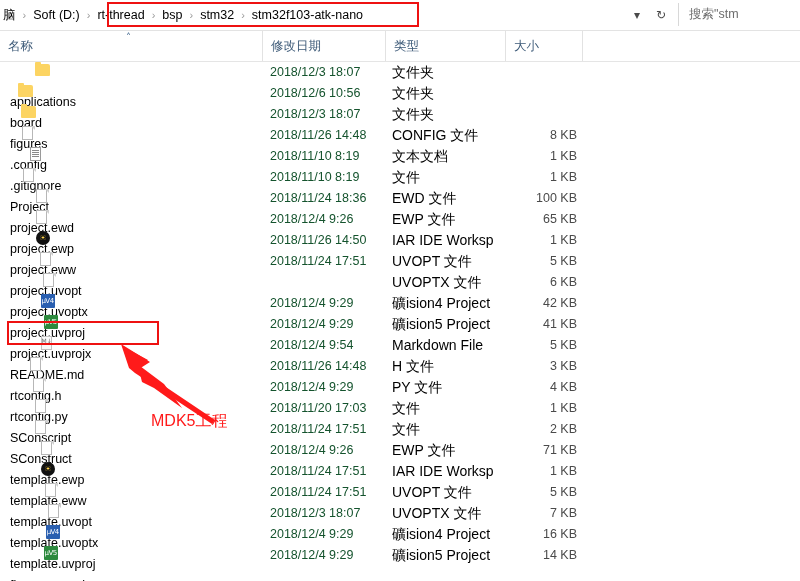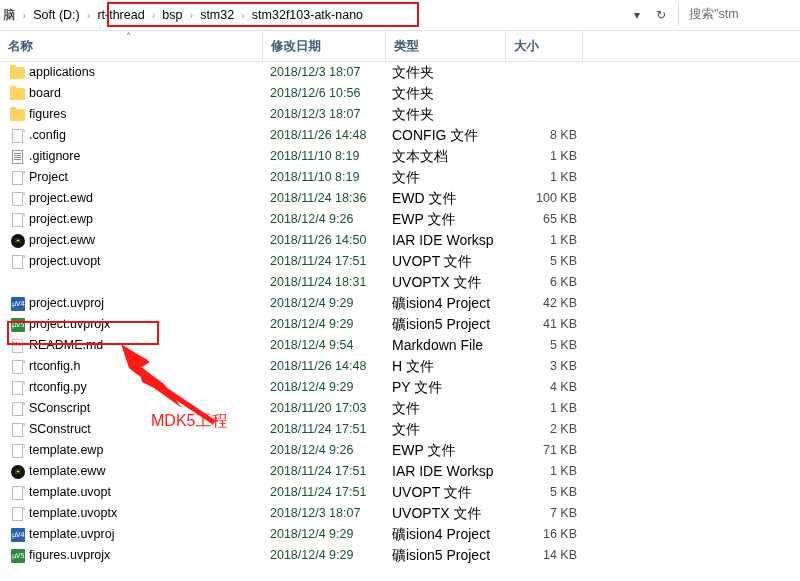--- a/index.html
+++ b/index.html
@@ -97,21 +97,20 @@
   .col {
     position: absolute;
     top: 0;
     height: 30px;
     display: flex;
     align-items: center;
     font-size: 12.5px;
     color: #3d5a78;
     box-sizing: border-box;
     padding-left: 8px;
-    font-weight: bold;
   }
   .col.sep { border-left: 1px solid #e2e2e2; }
   #col-name  { left: 0px;   width: 262px; }
   #col-date  { left: 262px; width: 123px; }
   #col-type  { left: 385px; width: 120px; }
   #col-size  { left: 505px; width: 77px;  }
   #col-blank { left: 582px; width: 60px;  }
   #sortcaret {
     position: absolute;
     left: 126px; top: 33px;
@@ -132,22 +131,23 @@
     position: relative;
     height: 21px;
     width: 800px;
   }
   .cell-name {
     position: absolute;
     left: 10px; top: 0;
     height: 21px;
     display: flex;
     align-items: center;
-    gap: 3px;
+    gap: 14px;
     white-space: nowrap;
+    flex-direction: column;
   }
   .fname {
     font-size: 12.5px;
     color: #000000;
     line-height: 21px;
   }
   .cell-date {
     position: absolute;
     left: 270px; top: 0;
     height: 21px;
@@ -450,21 +450,24 @@
     <div class="row">
       <div class="cell-name">
         <span class="icon ic-file"></span>
         <span class="fname">project.uvopt</span>
       </div>
       <div class="cell-date">2018/11/24 17:51</div>
       <div class="cell-type">UVOPT 文件</div>
       <div class="cell-size">5 KB</div>
     </div>
     <div class="row">
-      <div class="cell-date">2018/11/24 18:31</div>
+      <div class="cell-name">
+        <span class="icon ic-file"></span>
+        <span class="fname">project.uvoptx</span>
+      </div>
       <div class="cell-type">UVOPTX 文件</div>
       <div class="cell-size">6 KB</div>
     </div>
     <div class="row">
       <div class="cell-name">
         <span class="icon ic-uv ic-uv4">
           <span class="uvtxt">μV4</span>
         </span>
         <span class="fname">project.uvproj</span>
       </div>

